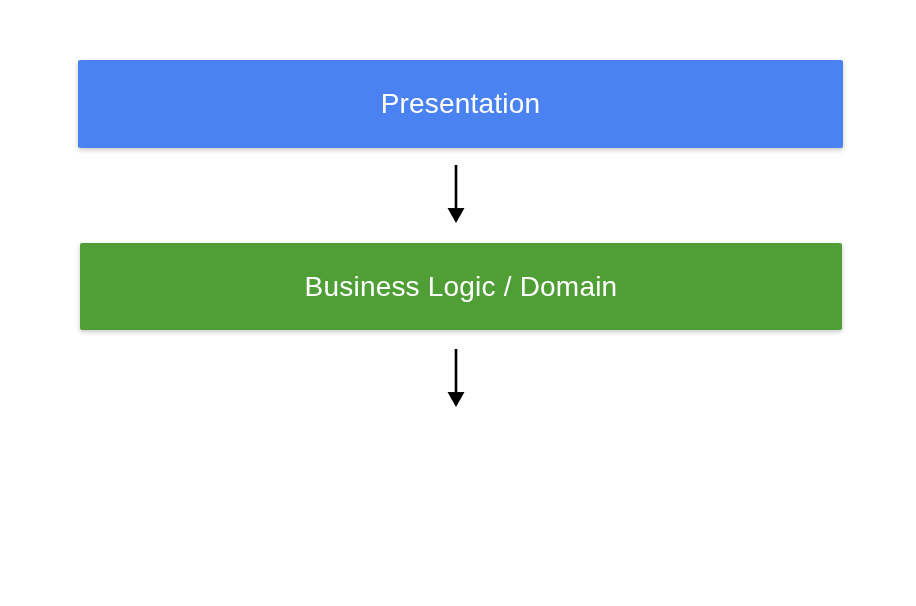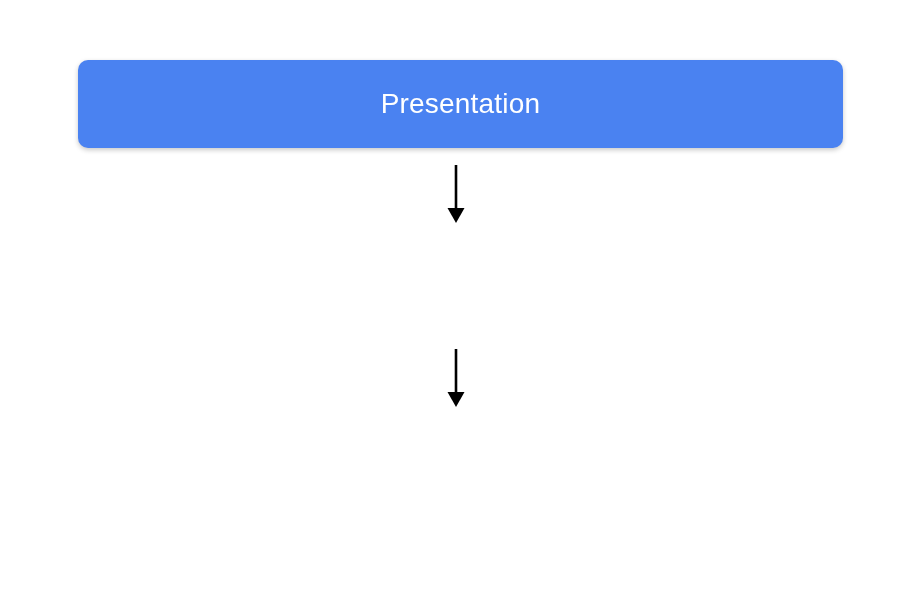--- a/index.html
+++ b/index.html
@@ -17,21 +17,21 @@
   .canvas {
     position: relative;
     width: 916px;
     height: 606px;
     background: var(--bg-color);
     overflow: hidden;
   }
   .layer-box {
     position: absolute;
     height: 88px;
-    border-radius: 10px;
+    border-radius: 2px;
     display: flex;
     align-items: center;
     justify-content: center;
     box-shadow: 0 2px 5px rgba(0,0,0,0.22);
   }
   .layer-label {
     color: var(--text-color);
     font-size: 28px;
     font-weight: 500;
     letter-spacing: 0.2px;
@@ -57,20 +57,23 @@
 
   <div class="layer-box box-1" style="background-color: rgb(74, 130, 241);">
     <span class="layer-label">Presentation</span>
   </div>
 
   <svg class="arrow arrow-1" viewBox="0 0 24 60" aria-hidden="true">
     <line x1="12" y1="1" x2="12" y2="46" stroke-width="2.6"></line>
     <polygon points="3.5,44 20.5,44 12,59"></polygon>
   </svg>
 
+  <div class="layer-box box-2" style="background-color: rgb(79, 158, 54);">
+    <span class="layer-label">Business Logic / Domain</span>
+  </div>
 
   <svg class="arrow arrow-2" viewBox="0 0 24 60" aria-hidden="true">
     <line x1="12" y1="1" x2="12" y2="46" stroke-width="2.6"></line>
     <polygon points="3.5,44 20.5,44 12,59"></polygon>
   </svg>
 
 
 </div>
 
 </body></html>

